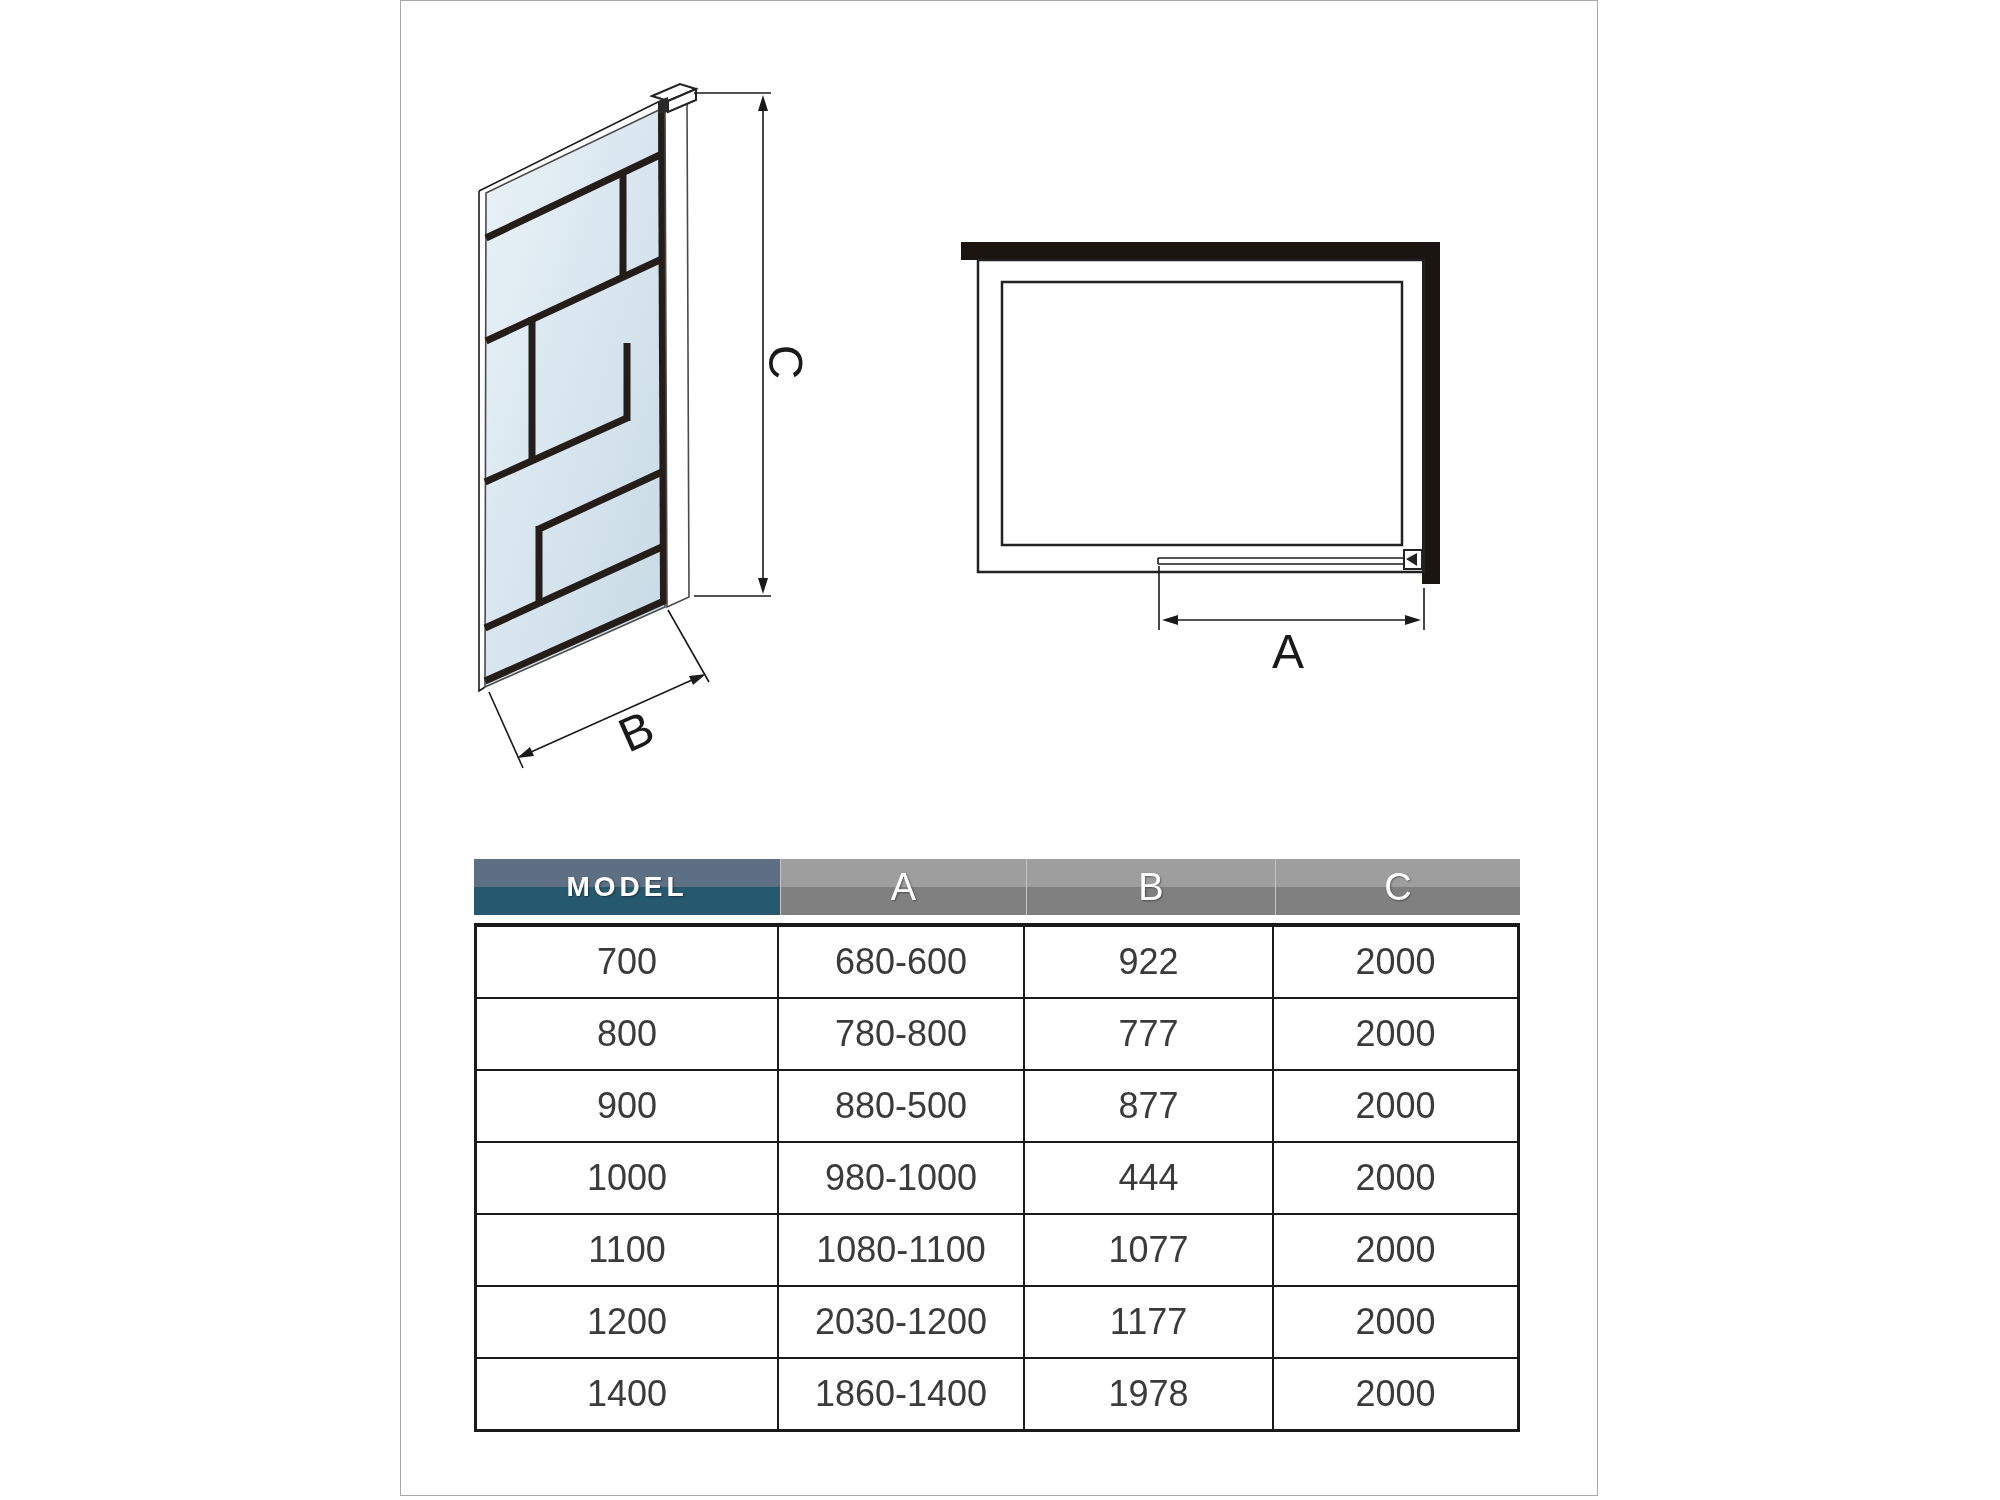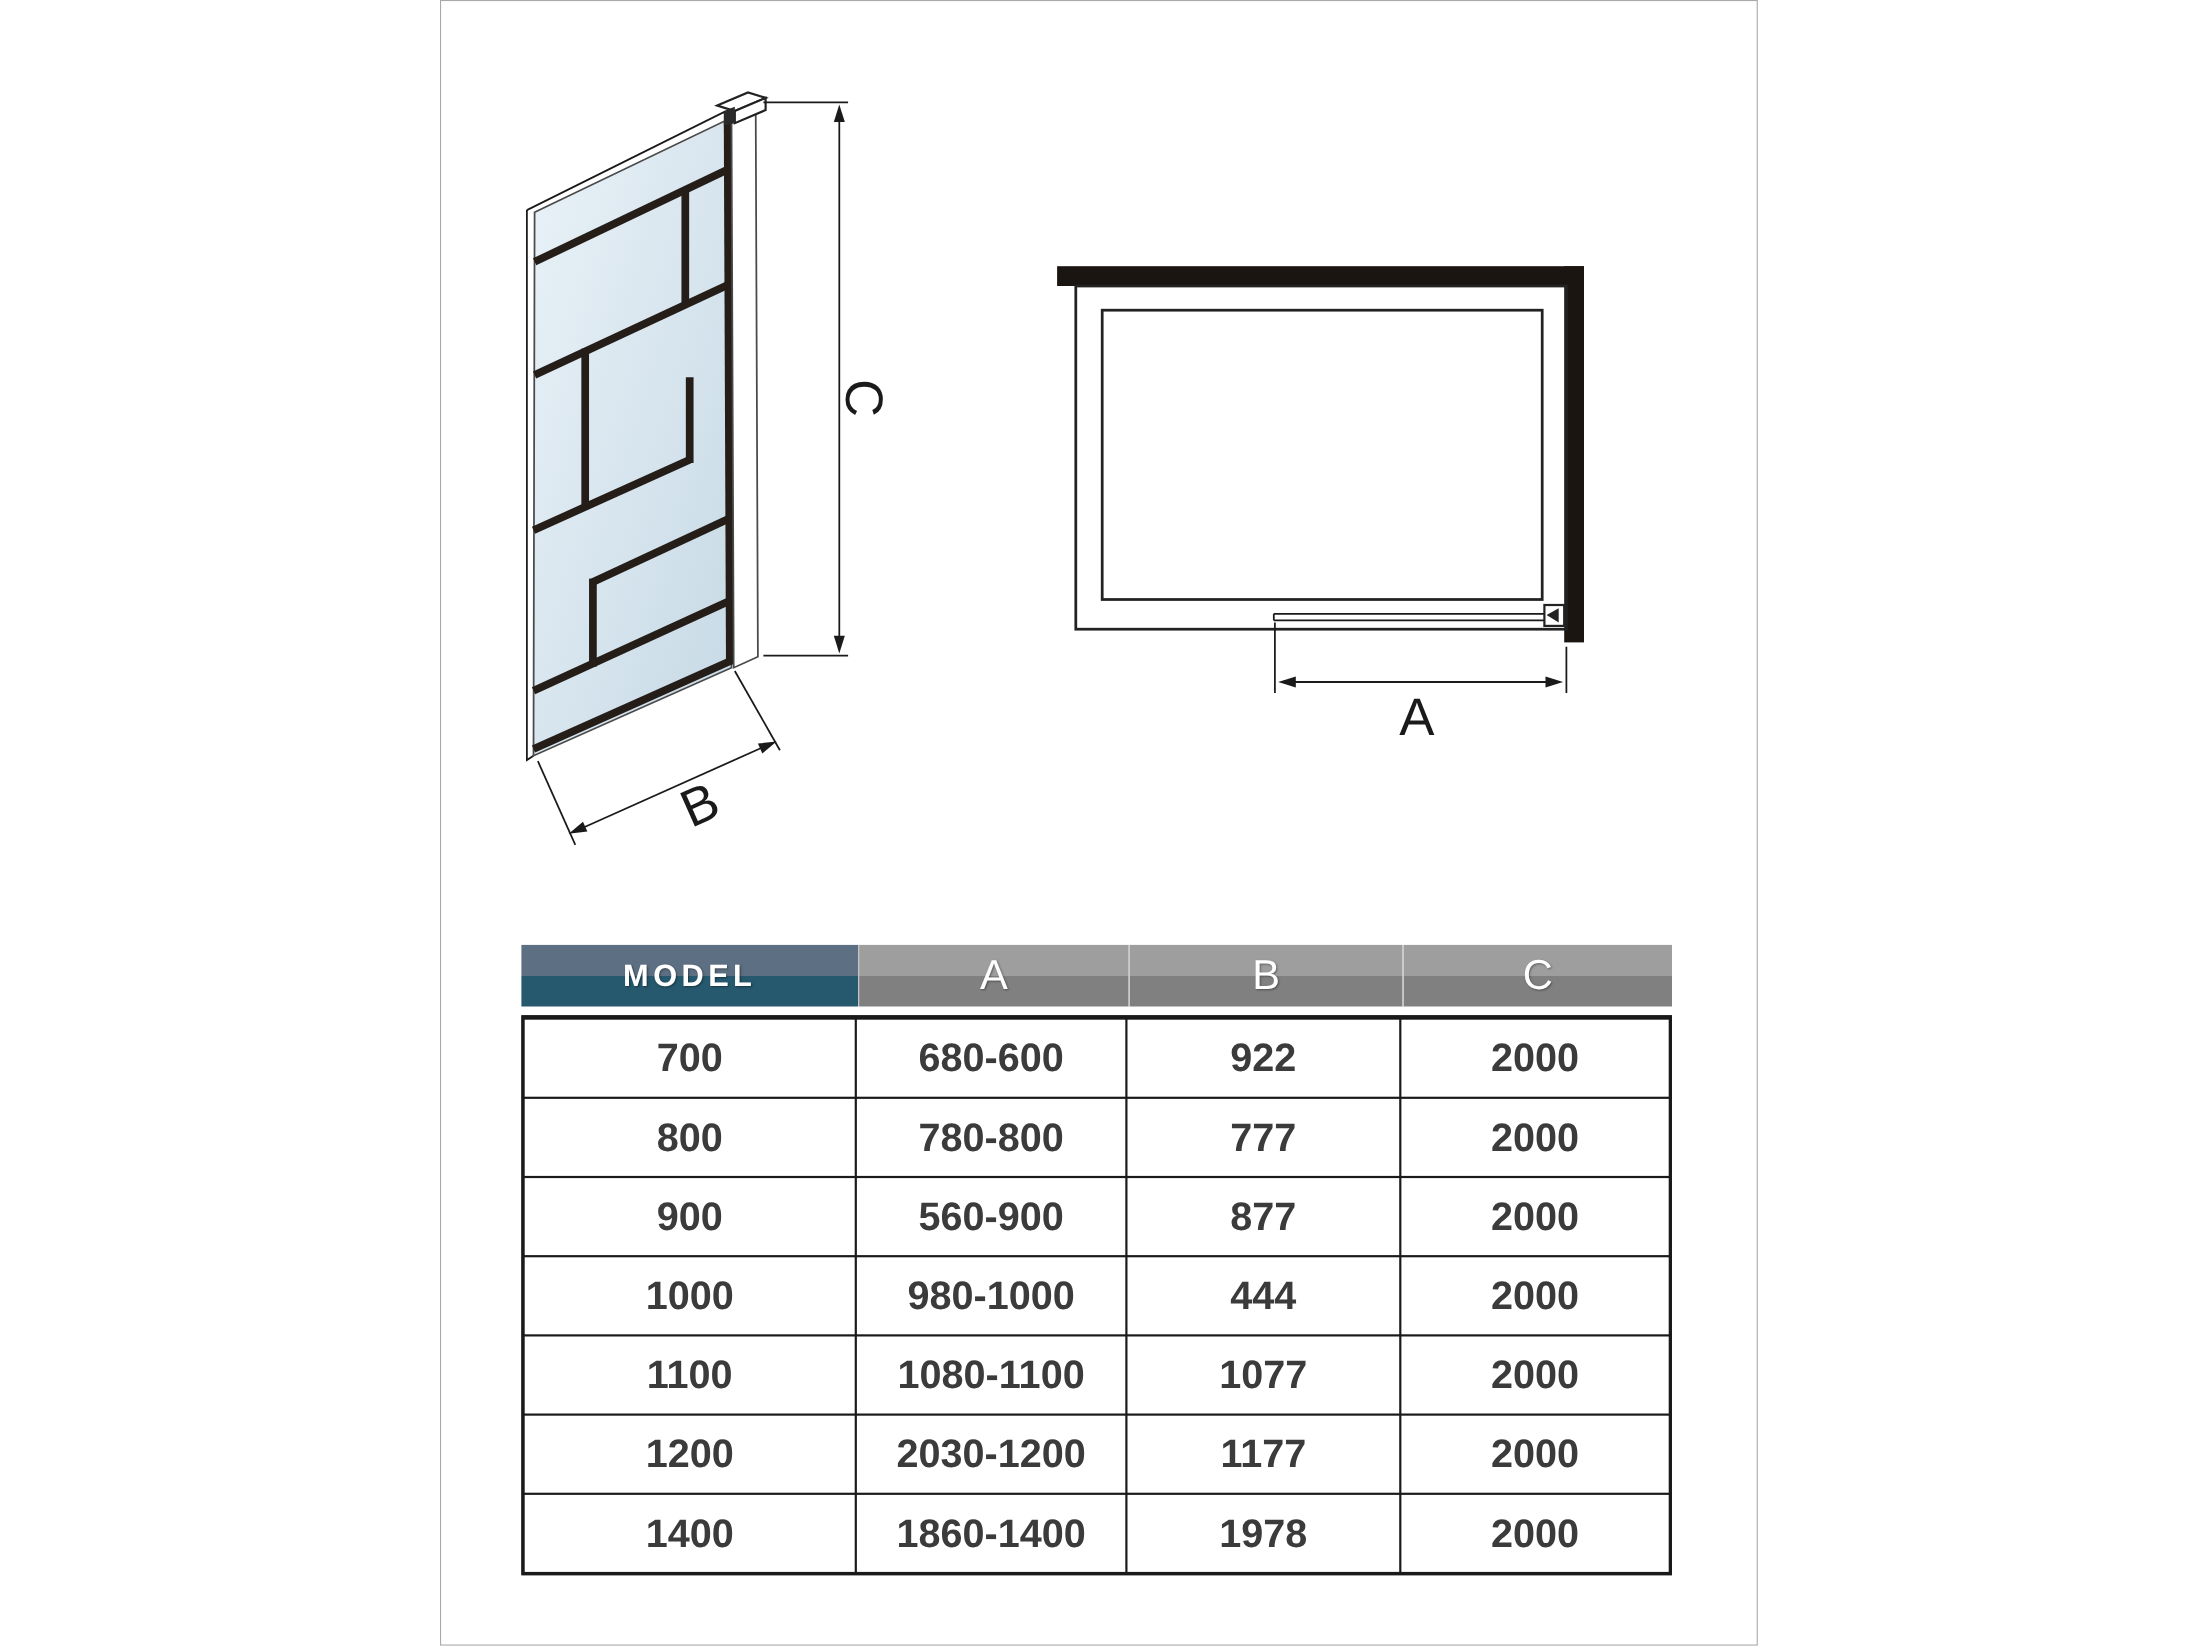--- a/index.html
+++ b/index.html
@@ -20,21 +20,21 @@
   .hcell.model{width:306px;background:linear-gradient(to bottom,var(--header-blue-top,#5d7083) 0 50%,var(--header-blue-bottom,#26586e) 50% 100%);
                font-size:28px;font-weight:bold;letter-spacing:4px;}
   .hcell.gray{background:linear-gradient(to bottom,var(--header-gray-top,#9e9e9e) 0 50%,var(--header-gray-bottom,#808080) 50% 100%);
               font-size:38px;border-left:1px solid #c4c4c4;}
   .hcell.col-a{width:246px;}
   .hcell.col-b{width:249px;}
   .hcell.col-c{width:245px;}
   .size-table-body{position:absolute;left:73px;top:922px;display:grid;
         grid-template-columns:300px 244px 247px 243px;grid-auto-rows:70px;gap:2px;
         background:var(--table-border,#1a1a1a);border:3px solid var(--table-border,#1a1a1a);
-        border-top-width:4px;font-weight:bold;}
+        border-top-width:4px;}
   .trow{display:contents;}
   .tcell{background:#fff;display:flex;align-items:center;justify-content:center;
          font-size:36px;color:#3b3b3b;}
 </style>
 </head>
 <body>
 
 <div class="page">
 
   <svg class="diagrams" viewBox="401 1 1196 1494" preserveAspectRatio="none">
@@ -121,20 +121,20 @@
   <div class="size-table-header">
     <div class="hcell model">MODEL</div>
     <div class="hcell gray col-a">A</div>
     <div class="hcell gray col-b">B</div>
     <div class="hcell gray col-c">C</div>
   </div>
 
   <div class="size-table-body">
       <div class="trow"><div class="tcell">700</div><div class="tcell">680-600</div><div class="tcell">922</div><div class="tcell">2000</div></div>
       <div class="trow"><div class="tcell">800</div><div class="tcell">780-800</div><div class="tcell">777</div><div class="tcell">2000</div></div>
-      <div class="trow"><div class="tcell">900</div><div class="tcell">560-900</div><div class="tcell">877</div><div class="tcell">2000</div></div>
+      <div class="trow"><div class="tcell">900</div><div class="tcell">880-500</div><div class="tcell">877</div><div class="tcell">2000</div></div>
       <div class="trow"><div class="tcell">1000</div><div class="tcell">980-1000</div><div class="tcell">444</div><div class="tcell">2000</div></div>
       <div class="trow"><div class="tcell">1100</div><div class="tcell">1080-1100</div><div class="tcell">1077</div><div class="tcell">2000</div></div>
       <div class="trow"><div class="tcell">1200</div><div class="tcell">2030-1200</div><div class="tcell">1177</div><div class="tcell">2000</div></div>
       <div class="trow"><div class="tcell">1400</div><div class="tcell">1860-1400</div><div class="tcell">1978</div><div class="tcell">2000</div></div>
     </div>
 
 </div>
 
 </body></html>

